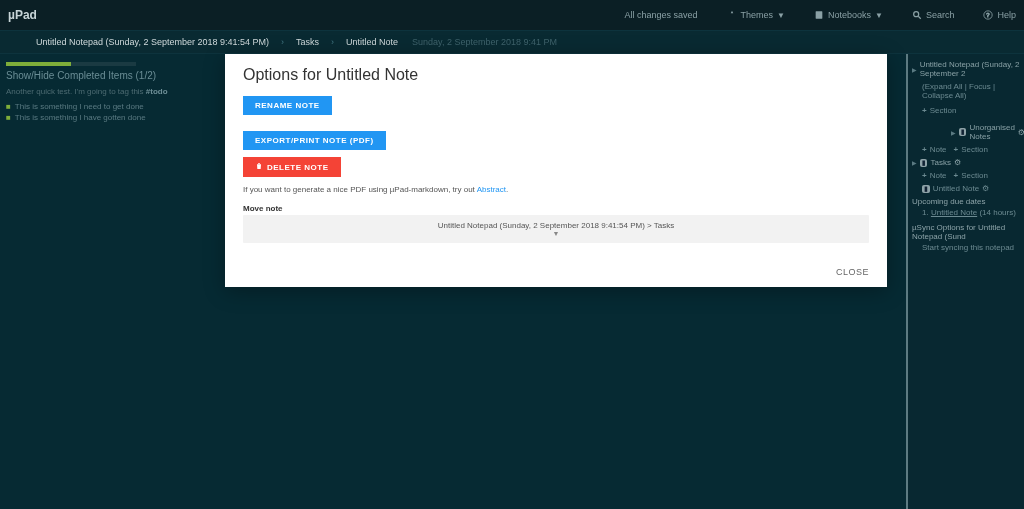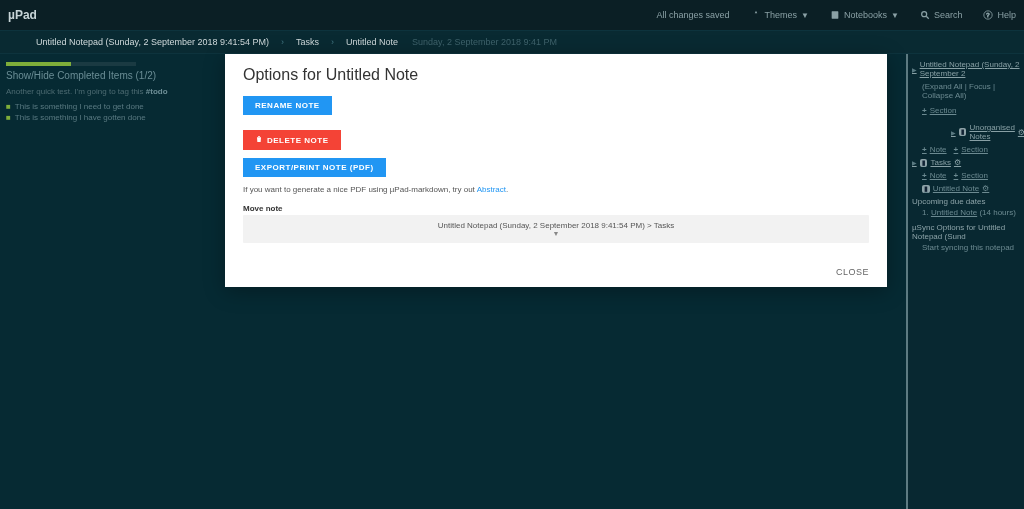--- a/index.html
+++ b/index.html
@@ -1,21 +1,21 @@
 <!DOCTYPE html>
 <html><head>
 <meta charset="utf-8">
 <style>
   * { box-sizing: border-box; margin: 0; padding: 0; font-family: Arial, Helvetica, sans-serif; }
   body { width: 1024px; height: 509px; background: #062a33; color: #b8c5c8; overflow: hidden; position: relative; }
   
   
   .top-header { height: 30px; background: #0b1f25; display: flex; align-items: center; padding: 0 8px; font-size: 10px; }
   .logo { font-weight: bold; font-size: 12px; color: #c7d4d7; }
-  .top-right { margin-left: auto; display: flex; align-items: center; gap: 21px; color: #8aa0a5; }
+  .top-right { margin-left: auto; display: flex; align-items: center; gap: 29px; color: #8aa0a5; }
   .top-right .item { display: flex; align-items: center; gap: 4px; cursor: pointer; font-size: 9px; }
   .icon { display: inline-flex; width: 10px; height: 10px; }
   .caret { font-size: 8px; }
 
   
   .breadcrumb-row { height: 24px; background: #092a32; display: flex; align-items: center; font-size: 9px; padding: 0 8px; color: #cfd9db; border-top: 1px solid #0d333d; border-bottom: 1px solid #0d333d; }
   .breadcrumb-row .crumb { display: flex; align-items: center; gap: 6px; margin-left: 28px; }
   .breadcrumb-row .sep { color: #427885; margin: 0 6px; }
   .breadcrumb-row .dim { color: #3e626b; margin-left: 8px; }
 
@@ -24,21 +24,21 @@
   .progress-bar { height: 4px; width: 130px; background: #1a3a42; margin-bottom: 4px; position: relative; }
   .progress-fill { height: 100%; width: 50%; background: #7fae3a; }
   .show-hide { font-size: 10px; color: #6a8d95; margin-bottom: 6px; }
   .test-line { font-size: 8px; color: #4d6b72; margin-bottom: 6px; }
   .test-line b { color: #6e8f97; }
   .task-item { display: flex; gap: 4px; color: #5a7a82; font-size: 8px; margin-bottom: 2px; }
   .task-item .tick { color: #7fae3a; }
 
   
   .right-sidebar { position: absolute; right: 0; top: 54px; width: 118px; height: 455px; background: rgba(10,40,48,0.7); border-left: 2px solid #5d7b82; font-size: 8px; padding: 6px 4px; color: #88a0a5; overflow: hidden; }
-  .right-sidebar .row { display: flex; align-items: center; gap: 3px; margin-bottom: 4px; text-decoration: underline; }
+  .right-sidebar .row { display: flex; align-items: center; gap: 3px; margin-bottom: 4px; }
   .right-sidebar .tri { color: #5a7a82; font-size: 6px; }
   .right-sidebar .sub { margin-left: 10px; color: #6c8a91; }
   .right-sidebar .link { text-decoration: underline; }
   .right-sidebar .sec-head { color: #8ca3a8; margin-top: 4px; margin-bottom: 2px; }
   .right-sidebar .plus { font-weight: bold; }
   .right-sidebar .note-file { background: #8fa3a8; color: #123; padding: 0 2px; border-radius: 2px; font-size: 7px; }
 
   
   .modal { position: absolute; left: 225px; top: 54px; width: 662px; background: #fff; color: #333; box-shadow: 0 4px 20px rgba(0,0,0,0.3); }
   .modal-pad { padding: 12px 18px 4px 18px; }
@@ -180,32 +180,32 @@
   <div class="sub">Start syncing this notepad</div>
 </div>
 
 <div class="modal">
   <div class="modal-pad">
     <h2>Options for Untitled Note</h2>
     <div class="title-row">
       <button class="btn btn-blue">RENAME NOTE</button>
     </div>
     <div class="btn-row">
+      <button class="btn btn-blue">EXPORT/PRINT NOTE (PDF)</button>
+    </div>
+    <div class="btn-row">
       <button class="btn btn-red">
         <span class="trash-ico">
           <svg viewBox="0 0 24 24" fill="#fff">
               <path d="M6 7h12l-1 14H7zM9 4h6v2H9z"></path>
             </svg>
         </span>
         <span>DELETE NOTE</span>
       </button>
     </div>
-    <div class="btn-row">
-      <button class="btn btn-blue">EXPORT/PRINT NOTE (PDF)</button>
-    </div>
     <div class="pdf-hint">
       <span>If you want to generate a nice PDF using µPad-markdown, try out </span><a>Abstract</a>.
     </div>
     <div class="move-label">Move note</div>
     <div class="move-select">
       <span>Untitled Notepad (Sunday, 2 September 2018 9:41:54 PM) &gt; Tasks</span>
       <span style="font-size:7px;color:#888;">▼</span>
     </div>
   </div>
   <div class="modal-footer">

